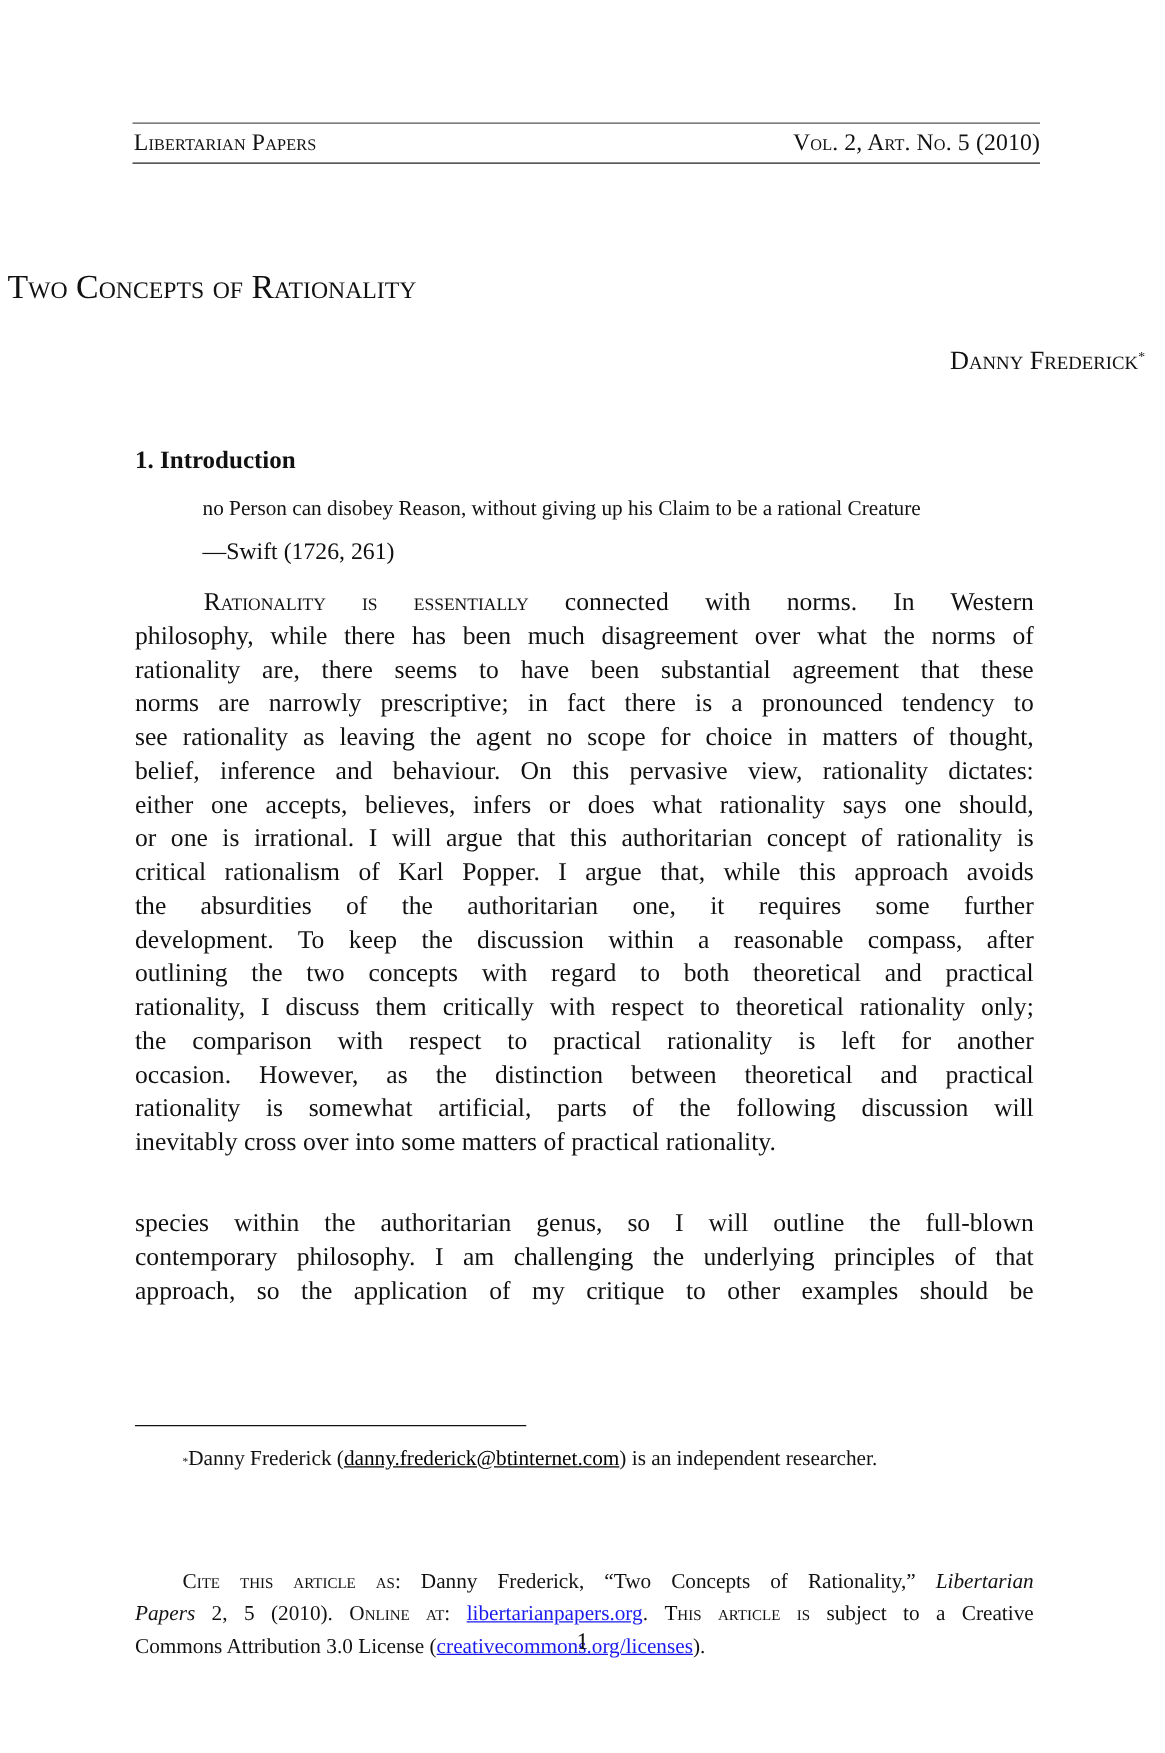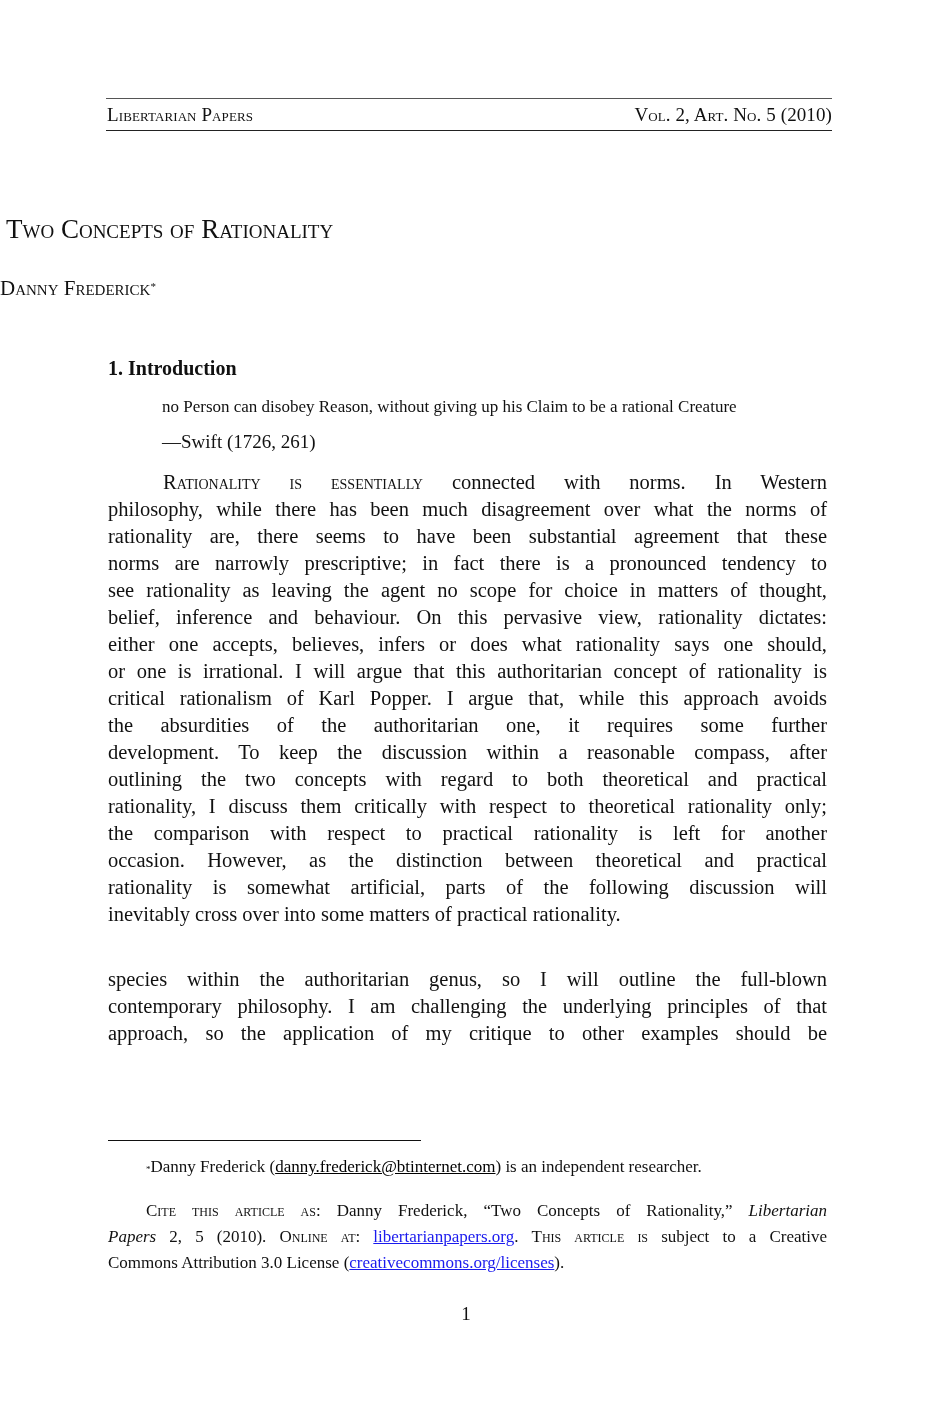--- a/index.html
+++ b/index.html
@@ -9,36 +9,36 @@
   }
   .abs { position: absolute; }
   .rule-top { left: 106px; top: 98px; width: 726px; height: 1px; background: #555; }
   .rule-bottom { left: 106px; top: 130px; width: 726px; height: 1px; background: #222; }
   .running-head { top: 103px; font-size: 19px; line-height: 24px; letter-spacing: 0.1px; }
   .rh-left { left: 107px; }
   .rh-right { right: 100px; }
   .sc { font-variant: small-caps; }
   .title { left: 0; width: 932px; top: 212px; font-size: 27px; line-height: 34px; font-variant: small-caps; padding-left: 4px; }
   .title span { display: inline-block; transform: translateX(2px); }
-  .author { left: 0; width: 916px; top: 274px; text-align: left; font-size: 21px; line-height: 28px; font-variant: small-caps; }
+  .author { left: 0; width: 916px; top: 274px; text-align: right; font-size: 21px; line-height: 28px; font-variant: small-caps; }
   .author sup { font-size: 11px; vertical-align: top; position: relative; top: -2px; }
   .heading { left: 108px; top: 355px; font-size: 20px; font-weight: bold; line-height: 26px; }
   .epigraph { left: 162px; top: 396px; font-size: 17px; line-height: 22px; }
   .epigraph-src { left: 162px; top: 430px; font-size: 19px; line-height: 24px; }
   .para { left: 108px; width: 719px; font-size: 20.5px; line-height: 27px; }
   .line { display: block; height: 27px; white-space: nowrap; text-align: justify; text-align-last: justify; }
   .line.last { text-align-last: left; }
   .line.indent { padding-left: 55px; }
   .p1 { top: 469px; }
   .p2 { top: 966px; }
   .fn-rule { left: 108px; top: 1140px; width: 313px; height: 1px; background: #111; }
   .fn { left: 108px; width: 719px; font-size: 17px; line-height: 26px; }
   .fn .line { height: 26px; }
   .fn1 { top: 1154px; }
-  .fn2 { top: 1198px; }
+  .fn2 { top: 1252px; }
   .fn .indent { padding-left: 38px; }
   a { color: #1a1aee; text-decoration: underline; }
   .fn sup { font-size: 9px; vertical-align: top; position: relative; top: 2px; }
   .pagenum { left: 0; width: 932px; top: 1302px; text-align: center; font-size: 19px; line-height: 24px; }
 </style>
 </head>
 <body>
 
 <div class="abs rule-top"></div>
 <div class="abs running-head rh-left sc">Libertarian Papers</div>

